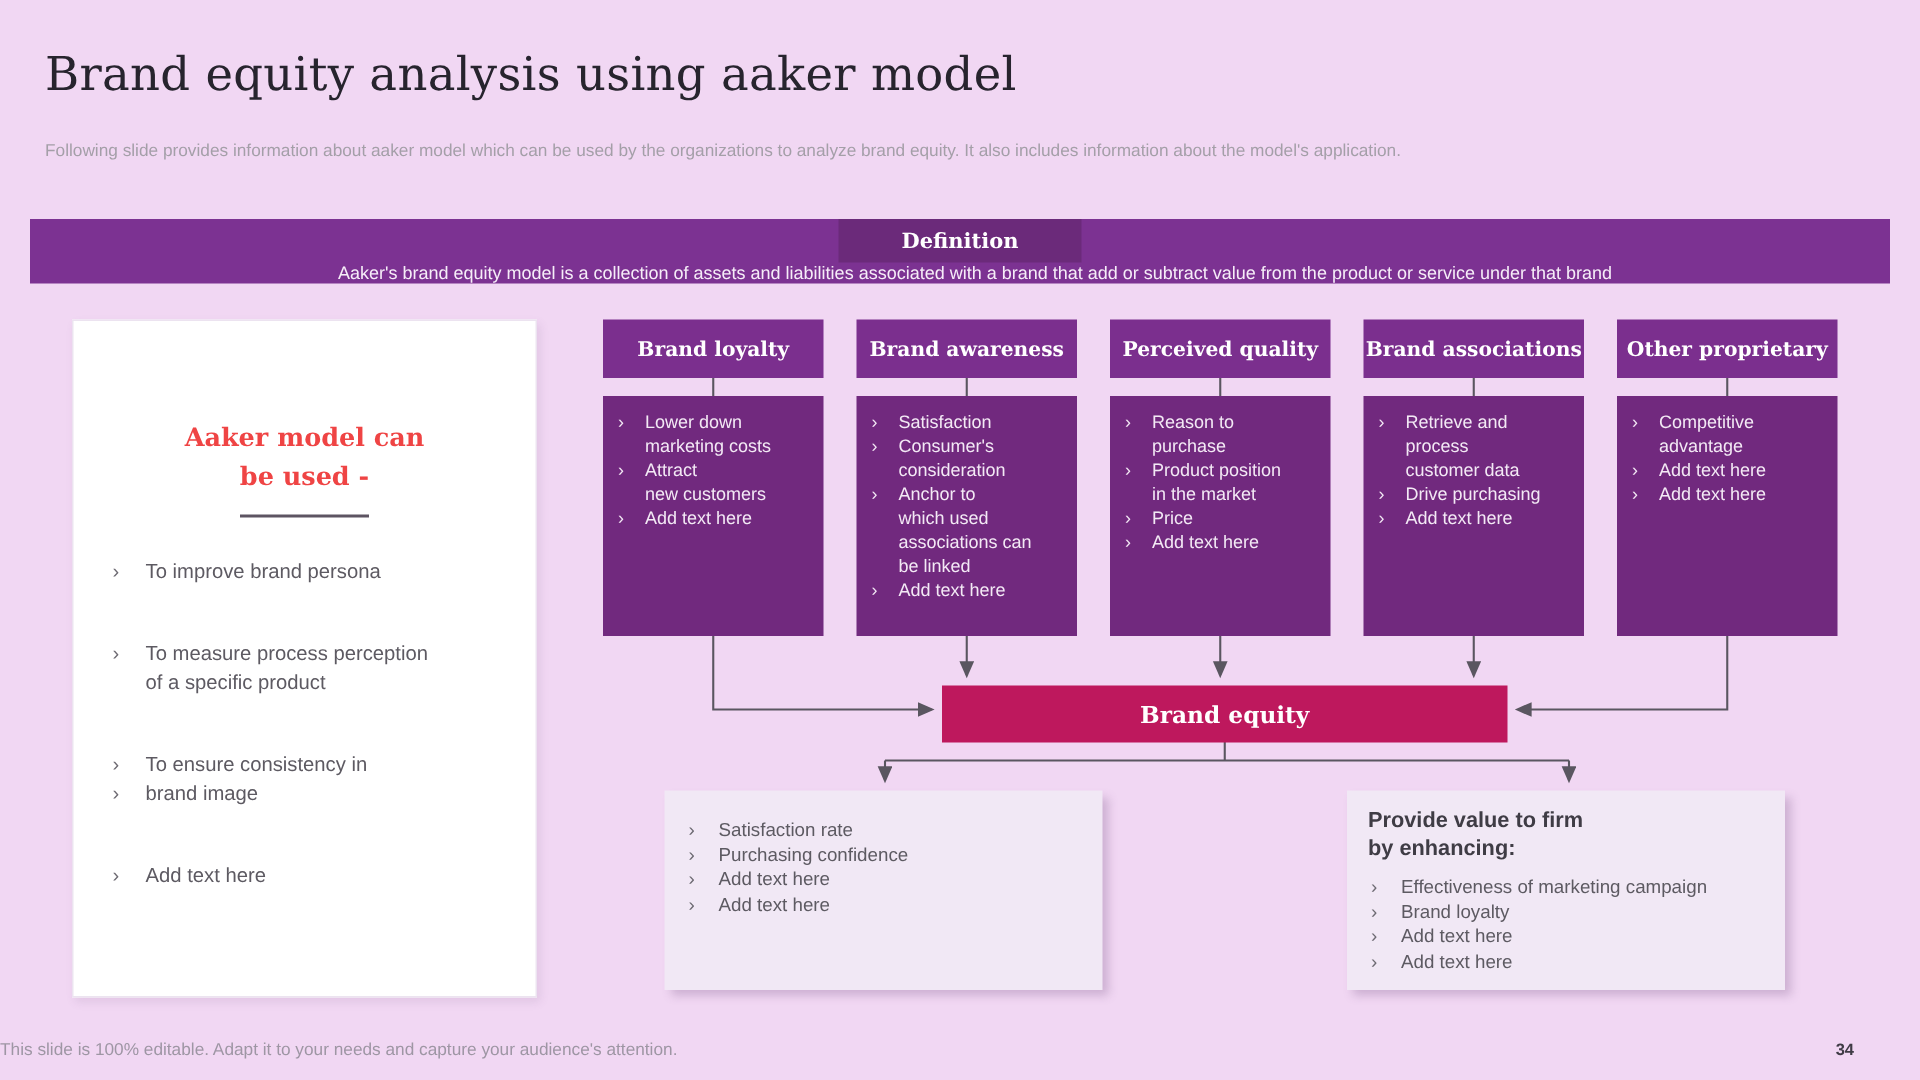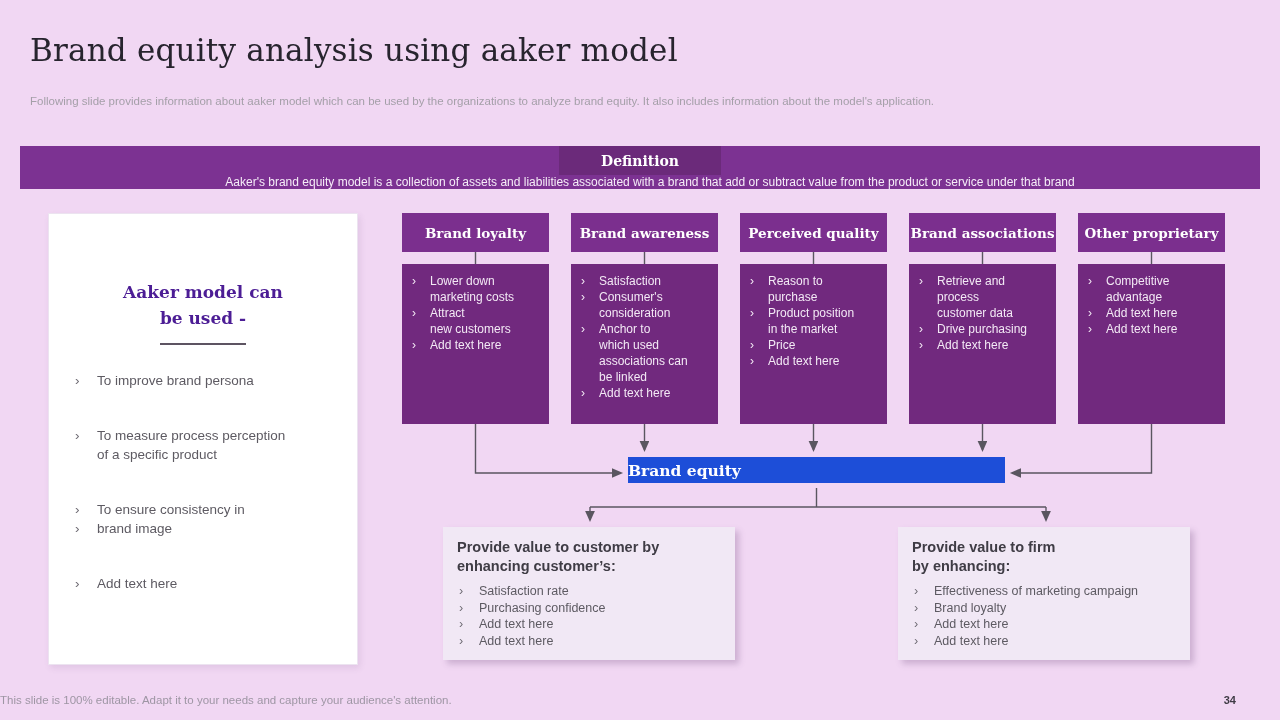--- a/index.html
+++ b/index.html
@@ -17,39 +17,39 @@
            background:#7c3292;display:flex;align-items:center;flex-direction:column;}
   .def-label{width:162px;height:100%;background:#6b2a7a;display:flex;align-items:center;
              justify-content:center;font-family:"DejaVu Serif",serif;font-weight:bold;
              font-size:14px;color:#fff;}
   .def-text{flex:1;padding-left:20px;font-size:12px;color:#f6edf8;}
 
   
   .card{position:absolute;left:48px;top:213px;width:310px;height:452px;background:#ffffff;
         border:1px solid #ece3f0;box-shadow:2px 3px 6px rgba(105,70,120,.12);box-sizing:border-box;}
   .card-heading{margin:66px 20px 0;text-align:center;font-family:"DejaVu Serif",serif;
-                font-weight:bold;font-size:17px;line-height:1.5;color:#4c1d95;}
+                font-weight:bold;font-size:17px;line-height:1.5;color:#ef4444;}
   .card-underline{width:86px;height:2px;background:#5d5462;margin:12px auto 0;}
   .card-list{margin-top:26px;padding:0 18px 0 26px;}
   .card-item{display:flex;font-size:13.5px;line-height:19px;color:#5d5a62;margin-bottom:36px;}
   .card-item.tight{margin-bottom:0;}
   .card-item .bullet{width:22px;flex:none;color:#6d6a72;}
 
   
   .col{position:absolute;top:213px;width:147px;}
   .col-0{left:402px}.col-1{left:571px}.col-2{left:740px}.col-3{left:909px}.col-4{left:1078px}
   .col-header{height:39px;background:#7b2f8e;display:flex;align-items:center;justify-content:center;
               font-family:"DejaVu Serif",serif;font-weight:bold;font-size:13.5px;color:#fff;text-align:center;}
   .col-body{margin-top:12px;height:160px;background:#71297e;box-sizing:border-box;padding:9px 6px 0 10px;}
   .col-item{display:flex;font-size:12px;line-height:16px;color:#f3e9f5;}
   .col-item .bullet{width:18px;flex:none;}
 
   
-  .equity-box{position:absolute;left:628px;top:457px;width:377px;height:26px;background:#1d4ed8;
-              display:flex;align-items:center;font-family:"DejaVu Serif",serif;
+  .equity-box{position:absolute;left:628px;top:457px;width:377px;height:38px;background:#be185d;
+              display:flex;align-items:center;justify-content:center;font-family:"DejaVu Serif",serif;
               font-weight:bold;font-size:15.5px;color:#fff;}
 
   
   .outcome{position:absolute;top:527px;width:292px;height:133px;background:#f1e8f5;box-sizing:border-box;
            padding:11px 14px 0;box-shadow:4px 4px 6px rgba(110,75,125,.28);}
   .outcome-left{left:443px}.outcome-right{left:898px}
   .outcome-heading{font-size:14.5px;font-weight:bold;line-height:19px;color:#3f3c45;}
   .outcome-list{margin-top:7px;}
   .outcome-item{display:flex;font-size:12.5px;line-height:16.5px;color:#5d5a62;}
   .outcome-item .bullet{width:20px;flex:none;padding-left:2px;color:#6d6a72;}
@@ -239,22 +239,20 @@
       <line x1="590" y1="507" x2="590" y2="520" marker-end="url(#arrow)"></line>
       <line x1="1046" y1="507" x2="1046" y2="520" marker-end="url(#arrow)"></line>
     </g>
   </svg>
 
   <div class="equity-box">
     <span>Brand equity</span>
   </div>
 
   <div class="outcome outcome-left">
-    <div class="outcome-heading pre">Provide value to customer by
-enhancing customer’s:</div>
     <div class="outcome-list">
       <div class="outcome-item">
           <span class="bullet">›</span>
           <span>Satisfaction rate</span>
         </div>
       <div class="outcome-item">
           <span class="bullet">›</span>
           <span>Purchasing confidence</span>
         </div>
       <div class="outcome-item">

